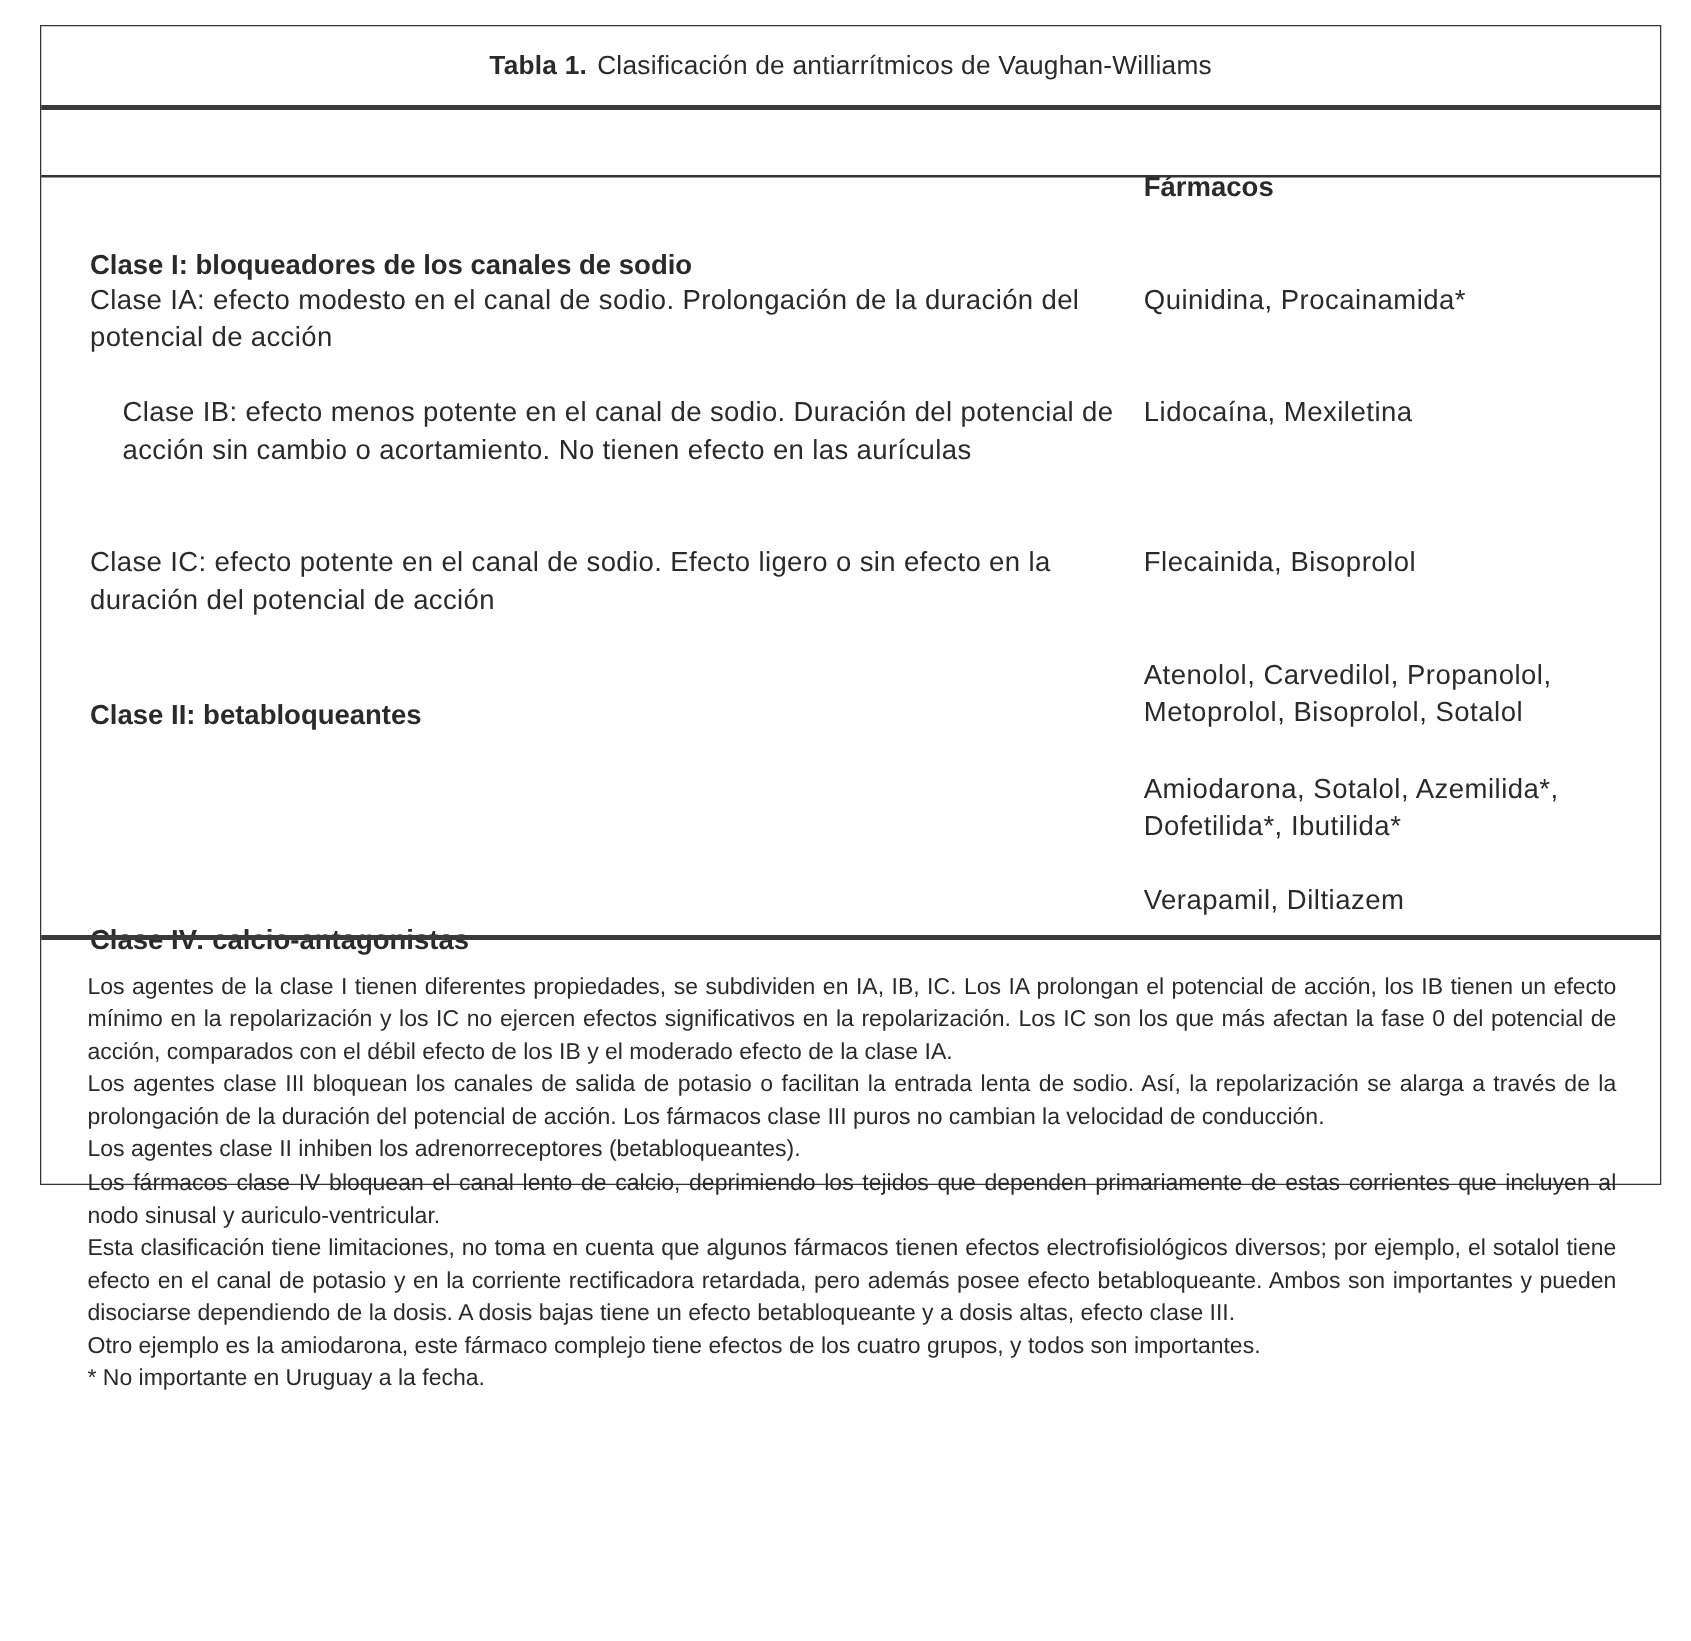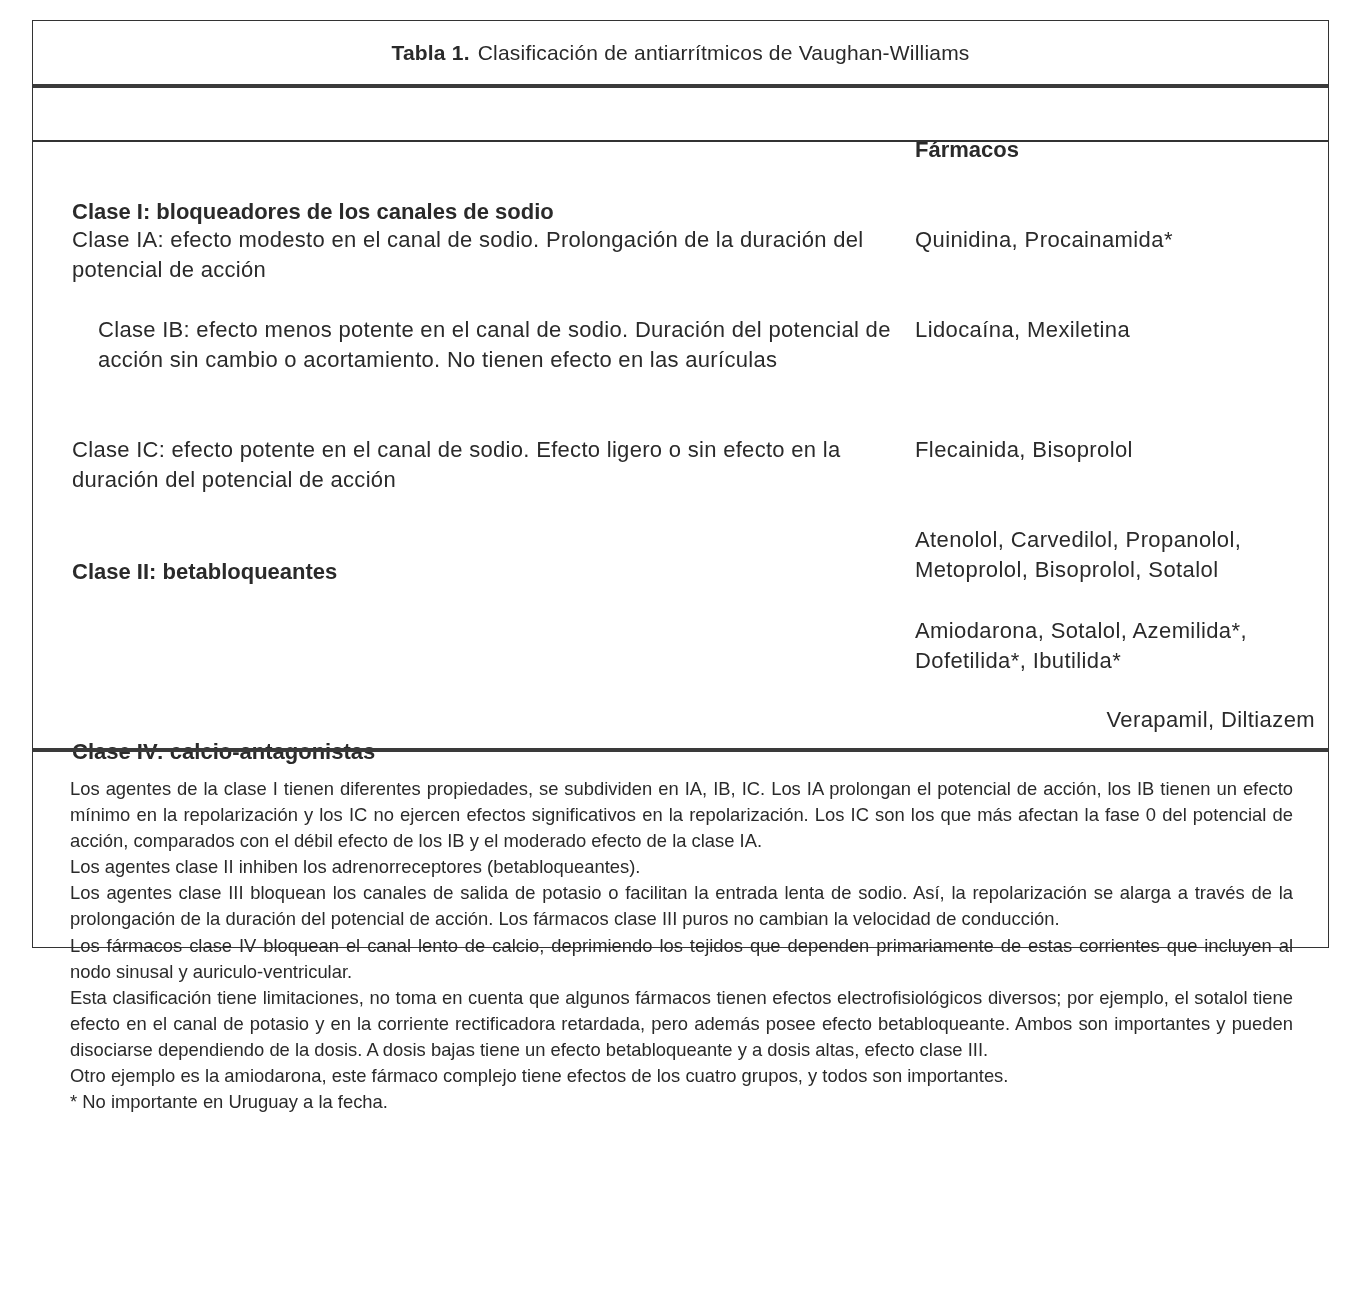--- a/index.html
+++ b/index.html
@@ -61,26 +61,26 @@
 
   <div class="left-text" style="top:414px;">Clase IC: efecto potente en el canal de sodio. Efecto ligero o sin efecto en la duración del potencial de acción</div>
   <div class="right-text" style="top:414px;">Flecainida, Bisoprolol</div>
 
   <div class="left-text bold" style="top:504px;">Clase II: betabloqueantes</div>
   <div class="right-text" style="top:504px;">Atenolol, Carvedilol, Propanolol, Metoprolol, Bisoprolol, Sotalol</div>
 
   <div class="right-text" style="top:595px;">Amiodarona, Sotalol, Azemilida*, Dofetilida*, Ibutilida*</div>
 
   <div class="left-text bold" style="top:684px;">Clase IV: calcio-antagonistas</div>
-  <div class="right-text" style="top:684px;text-align:right;">Verapamil, Diltiazem</div>
+  <div class="right-text" style="top:684px;">Verapamil, Diltiazem</div>
 
   <div class="rule-thick" style="top:727px;"></div>
 
   <div class="notes">
     <p>Los agentes de la clase I tienen diferentes propiedades, se subdividen en IA, IB, IC. Los IA prolongan el potencial de acción, los IB tienen un efecto mínimo en la repolarización y los IC no ejercen efectos significativos en la repolarización. Los IC son los que más afectan la fase 0 del potencial de acción, comparados con el débil efecto de los IB y el moderado efecto de la clase IA.</p>
+    <p>Los agentes clase III bloquean los canales de salida de potasio o facilitan la entrada lenta de sodio. Así, la repolarización se alarga a través de la prolongación de la duración del potencial de acción. Los fármacos clase III puros no cambian la velocidad de conducción.</p>
     <p>Los agentes clase II inhiben los adrenorreceptores (betabloqueantes).</p>
-    <p>Los agentes clase III bloquean los canales de salida de potasio o facilitan la entrada lenta de sodio. Así, la repolarización se alarga a través de la prolongación de la duración del potencial de acción. Los fármacos clase III puros no cambian la velocidad de conducción.</p>
     <p>Los fármacos clase IV bloquean el canal lento de calcio, deprimiendo los tejidos que dependen primariamente de estas corrientes que incluyen al nodo sinusal y auriculo-ventricular.</p>
     <p>Esta clasificación tiene limitaciones, no toma en cuenta que algunos fármacos tienen efectos electrofisiológicos diversos; por ejemplo, el sotalol tiene efecto en el canal de potasio y en la corriente rectificadora retardada, pero además posee efecto betabloqueante. Ambos son importantes y pueden disociarse dependiendo de la dosis. A dosis bajas tiene un efecto betabloqueante y a dosis altas, efecto clase III.</p>
     <p>Otro ejemplo es la amiodarona, este fármaco complejo tiene efectos de los cuatro grupos, y todos son importantes.</p>
     <p>* No importante en Uruguay a la fecha.</p>
   </div>
 </div>
 
 </body></html>

